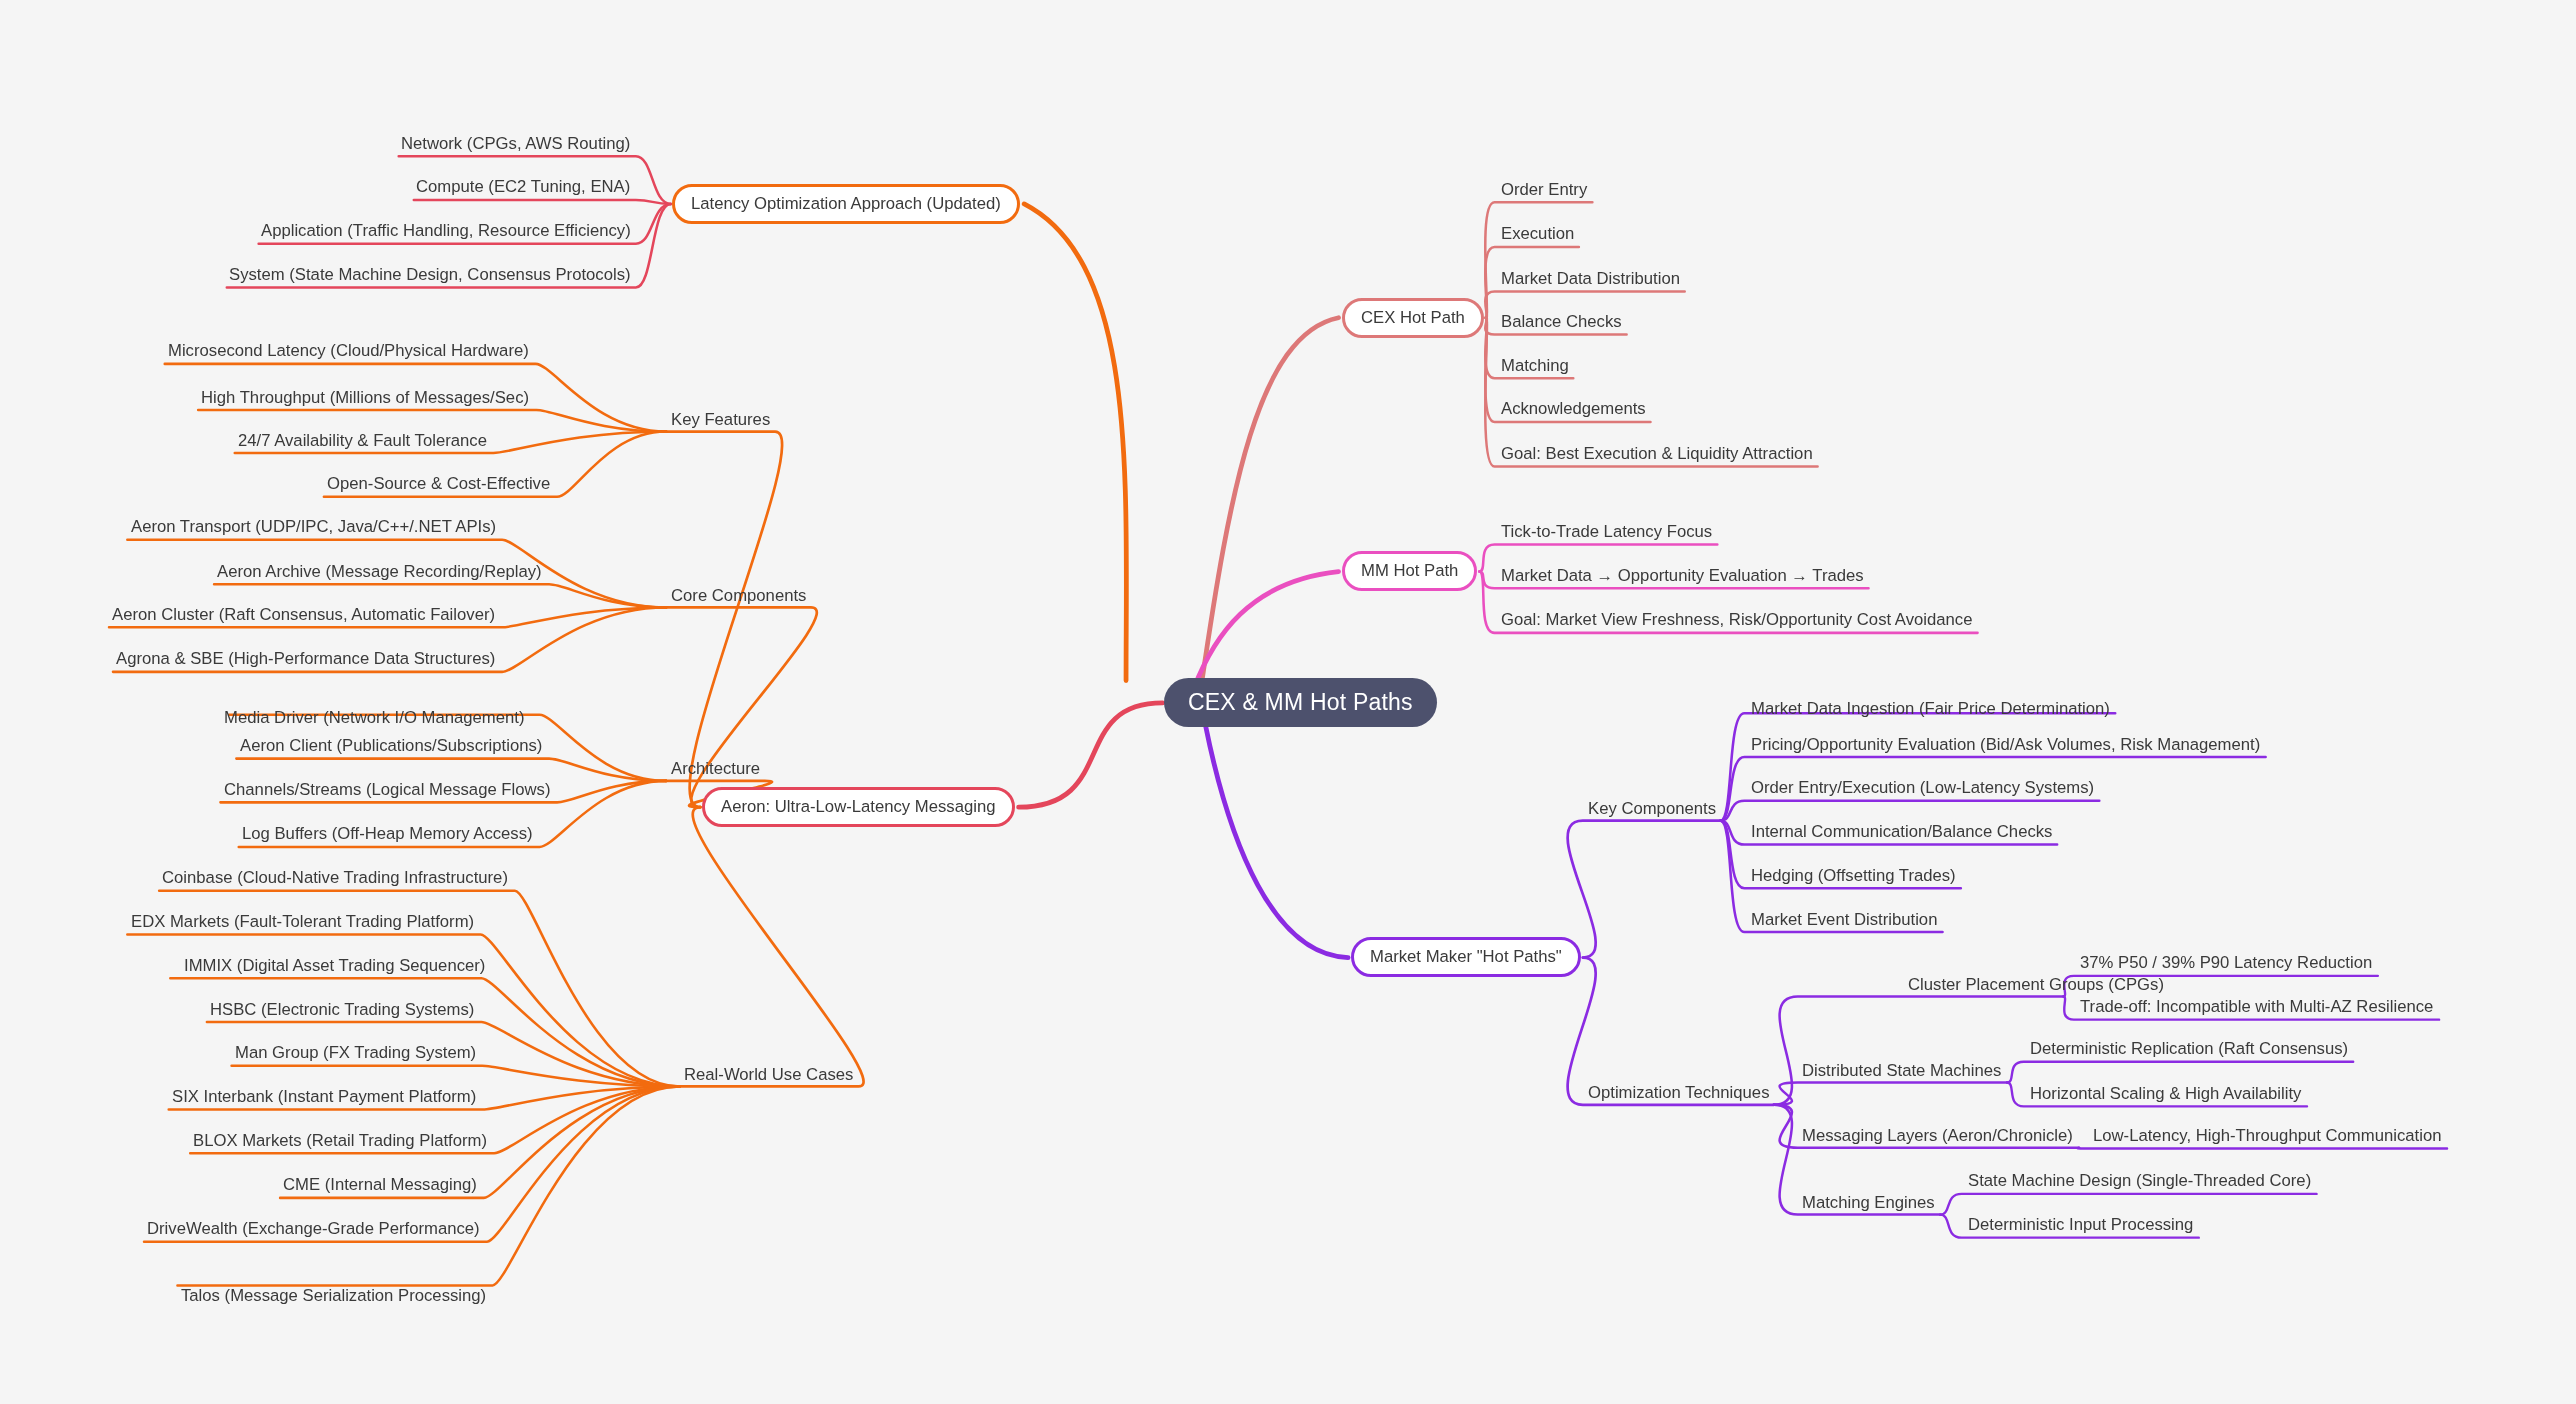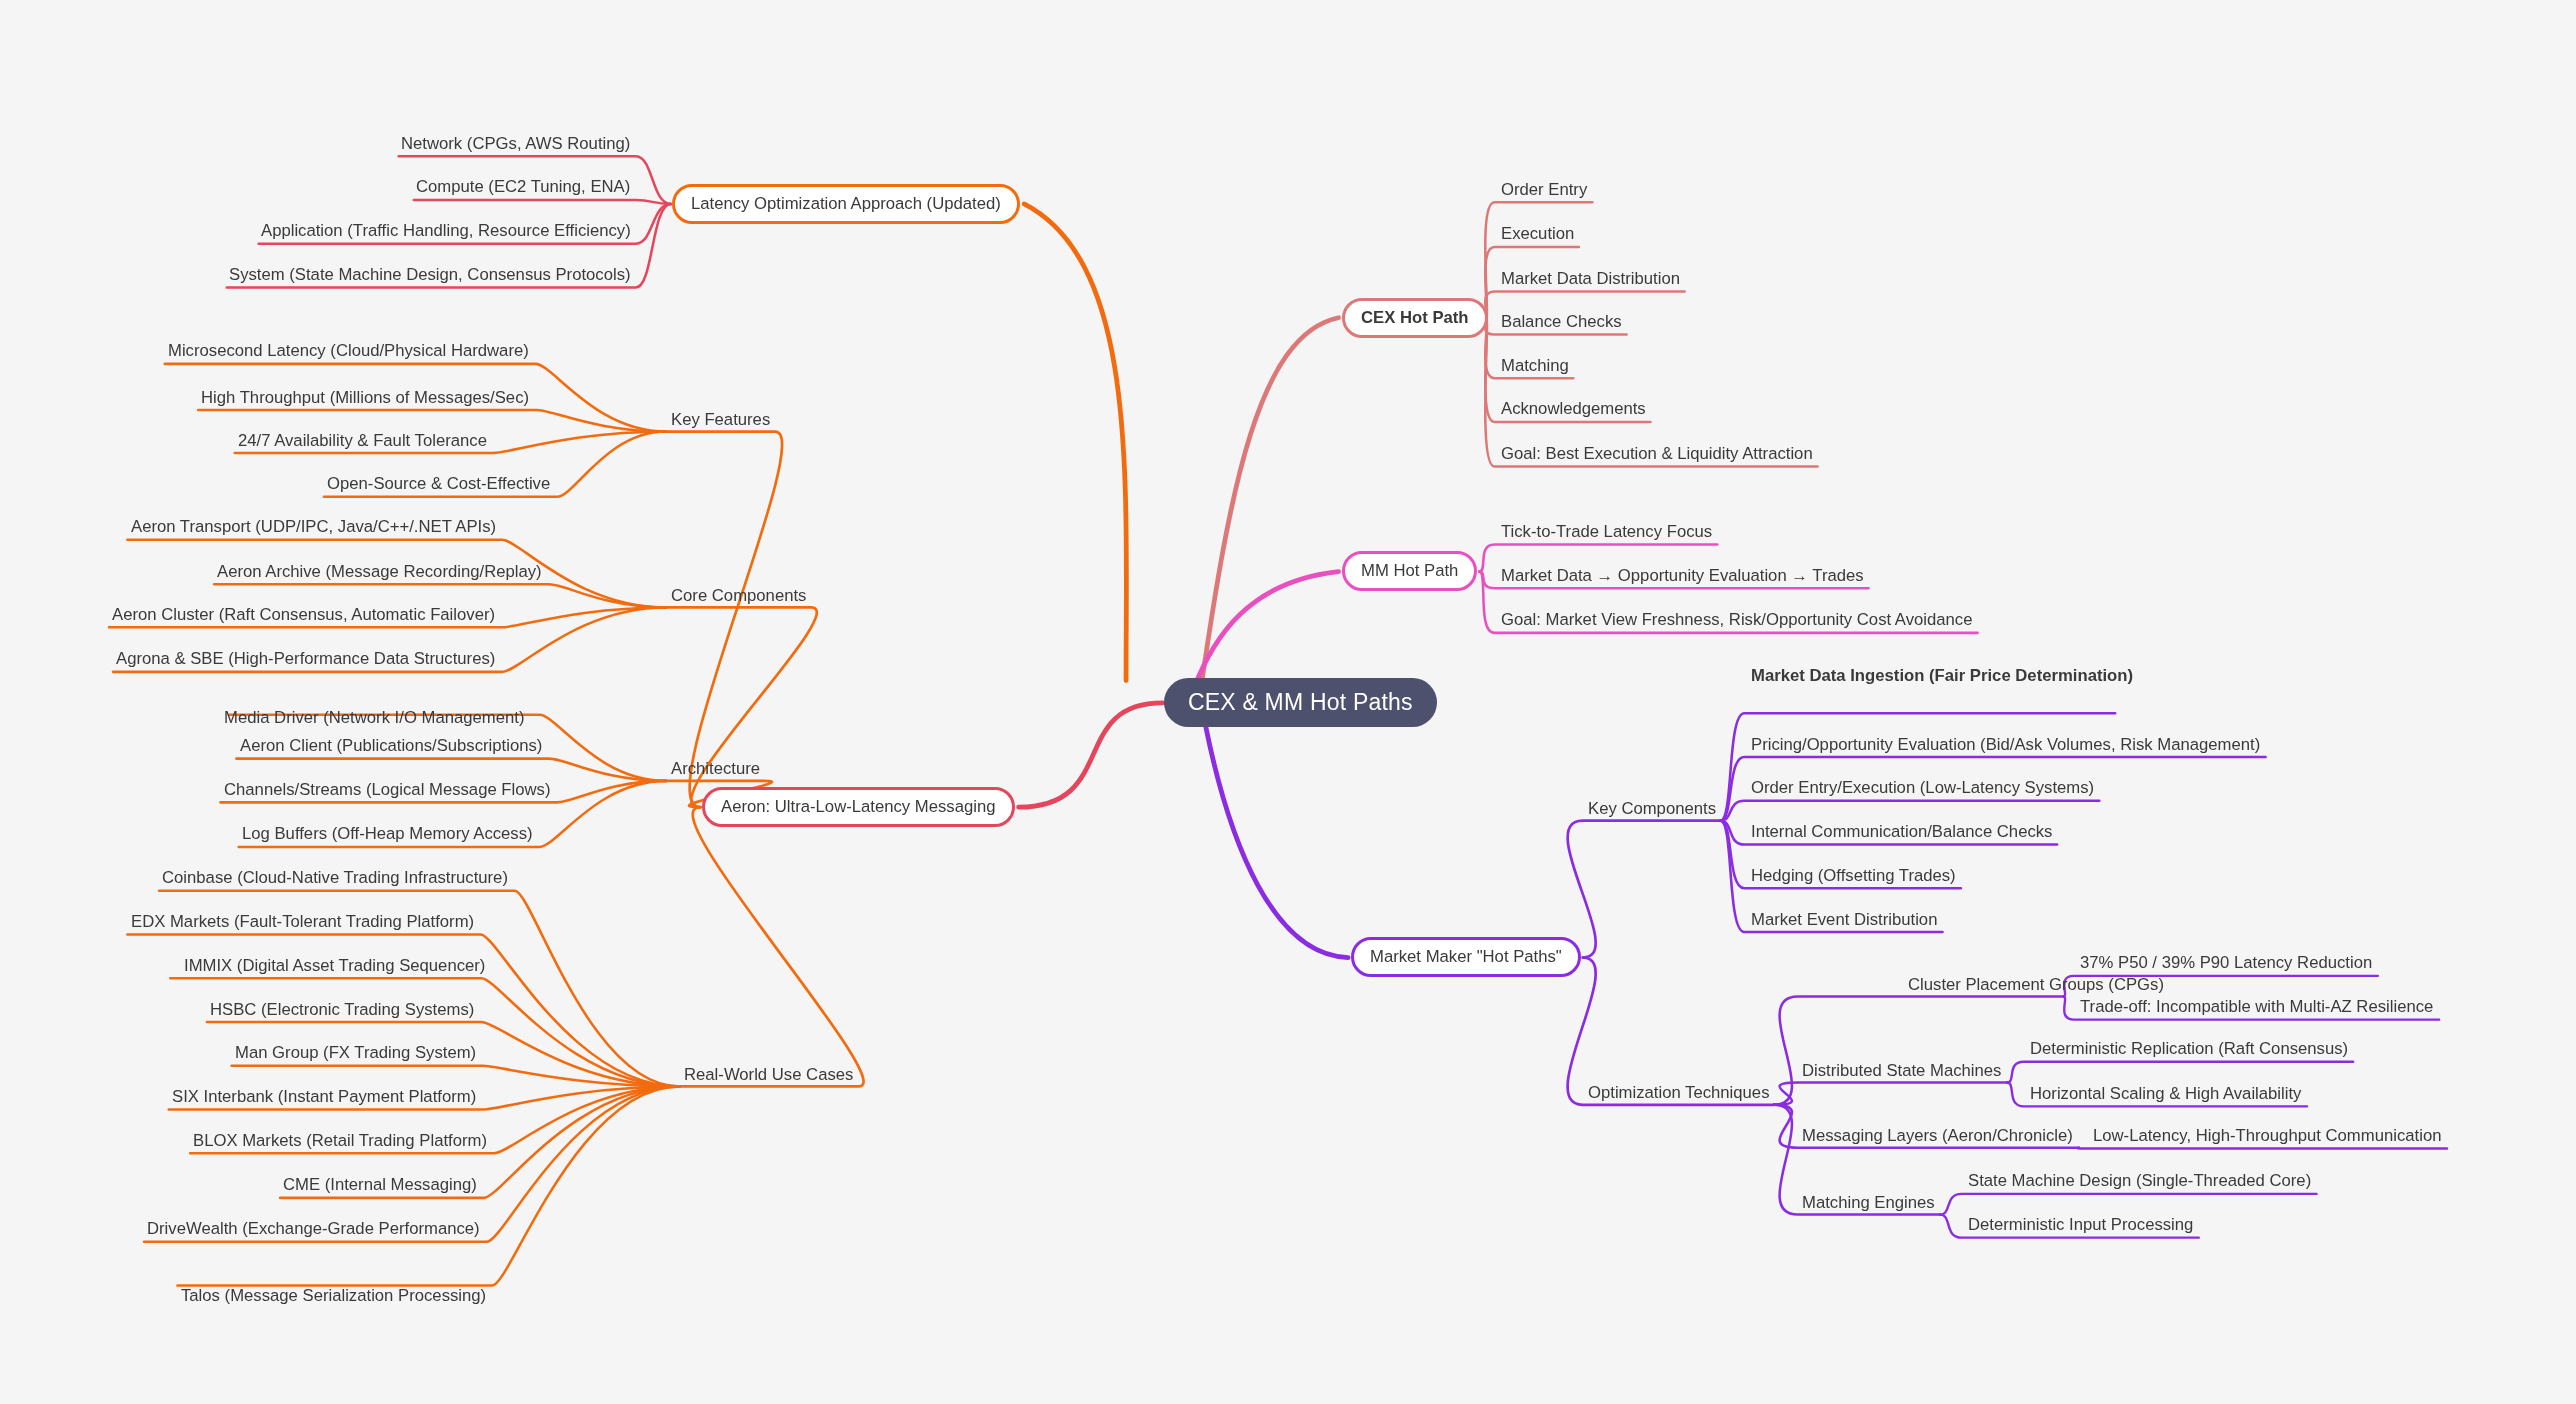--- a/index.html
+++ b/index.html
@@ -126,35 +126,35 @@
       <div class="node leaf" style="left: 162px; top: 868px;">Coinbase (Cloud-Native Trading Infrastructure)</div>
       <div class="node leaf" style="left: 131px; top: 912px;">EDX Markets (Fault-Tolerant Trading Platform)</div>
       <div class="node leaf" style="left: 173px; top: 956px; margin-left: 11px;">IMMIX (Digital Asset Trading Sequencer)</div>
       <div class="node leaf" style="left: 210px; top: 1000px;">HSBC (Electronic Trading Systems)</div>
       <div class="node leaf" style="left: 235px; top: 1043px;">Man Group (FX Trading System)</div>
       <div class="node leaf" style="left: 172px; top: 1087px;">SIX Interbank (Instant Payment Platform)</div>
       <div class="node leaf" style="left: 193px; top: 1131px;">BLOX Markets (Retail Trading Platform)</div>
       <div class="node leaf" style="left: 283px; top: 1175px;">CME (Internal Messaging)</div>
       <div class="node leaf" style="left: 147px; top: 1219px;">DriveWealth (Exchange-Grade Performance)</div>
       <div class="node leaf" style="left: 181px; top: 1286px;">Talos (Message Serialization Processing)</div>
-      <div class="node pill salmon" style="left: 1342px; top: 298px; font-weight: bold;">CEX Hot Path</div>
+      <div class="node pill salmon" style="left: 1342px; top: 298px;">CEX Hot Path</div>
       <div class="node leaf" style="left: 1501px; top: 180px;">Order Entry</div>
       <div class="node leaf" style="left: 1501px; top: 224px;">Execution</div>
       <div class="node leaf" style="left: 1501px; top: 269px;">Market Data Distribution</div>
       <div class="node leaf" style="left: 1501px; top: 312px;">Balance Checks</div>
       <div class="node leaf" style="left: 1501px; top: 356px;">Matching</div>
       <div class="node leaf" style="left: 1501px; top: 399px;">Acknowledgements</div>
       <div class="node leaf" style="left: 1501px; top: 444px;">Goal: Best Execution &amp; Liquidity Attraction</div>
       <div class="node pill magenta" style="left: 1342px; top: 551px;">MM Hot Path</div>
       <div class="node leaf" style="left: 1501px; top: 522px;">Tick-to-Trade Latency Focus</div>
       <div class="node leaf" style="left: 1501px; top: 566px;">Market Data → Opportunity Evaluation → Trades</div>
       <div class="node leaf" style="left: 1501px; top: 610px;">Goal: Market View Freshness, Risk/Opportunity Cost Avoidance</div>
       <div class="node pill purple" style="left: 1351px; top: 937px;">Market Maker "Hot Paths"</div>
       <div class="node mid" style="left: 1588px; top: 799px;">Key Components</div>
-      <div class="node leaf" style="left: 1751px; top: 666px; font-weight: bold;">Market Data Ingestion (Fair Price Determination)</div>
+      <div class="node leaf" style="left: 1751px; top: 699px;">Market Data Ingestion (Fair Price Determination)</div>
       <div class="node leaf" style="left: 1751px; top: 735px;">Pricing/Opportunity Evaluation (Bid/Ask Volumes, Risk Management)</div>
       <div class="node leaf" style="left: 1751px; top: 778px;">Order Entry/Execution (Low-Latency Systems)</div>
       <div class="node leaf" style="left: 1751px; top: 822px;">Internal Communication/Balance Checks</div>
       <div class="node leaf" style="left: 1751px; top: 866px;">Hedging (Offsetting Trades)</div>
       <div class="node leaf" style="left: 1751px; top: 910px;">Market Event Distribution</div>
       <div class="node mid" style="left: 1588px; top: 1083px;">Optimization Techniques</div>
       <div class="node mid" style="left: 1908px; top: 975px; text-align: right;">Cluster Placement Groups (CPGs)</div>
       <div class="node leaf" style="left: 2080px; top: 953px;">37% P50 / 39% P90 Latency Reduction</div>
       <div class="node leaf" style="left: 2080px; top: 997px;">Trade-off: Incompatible with Multi-AZ Resilience</div>
       <div class="node mid" style="left: 1802px; top: 1061px;">Distributed State Machines</div>

